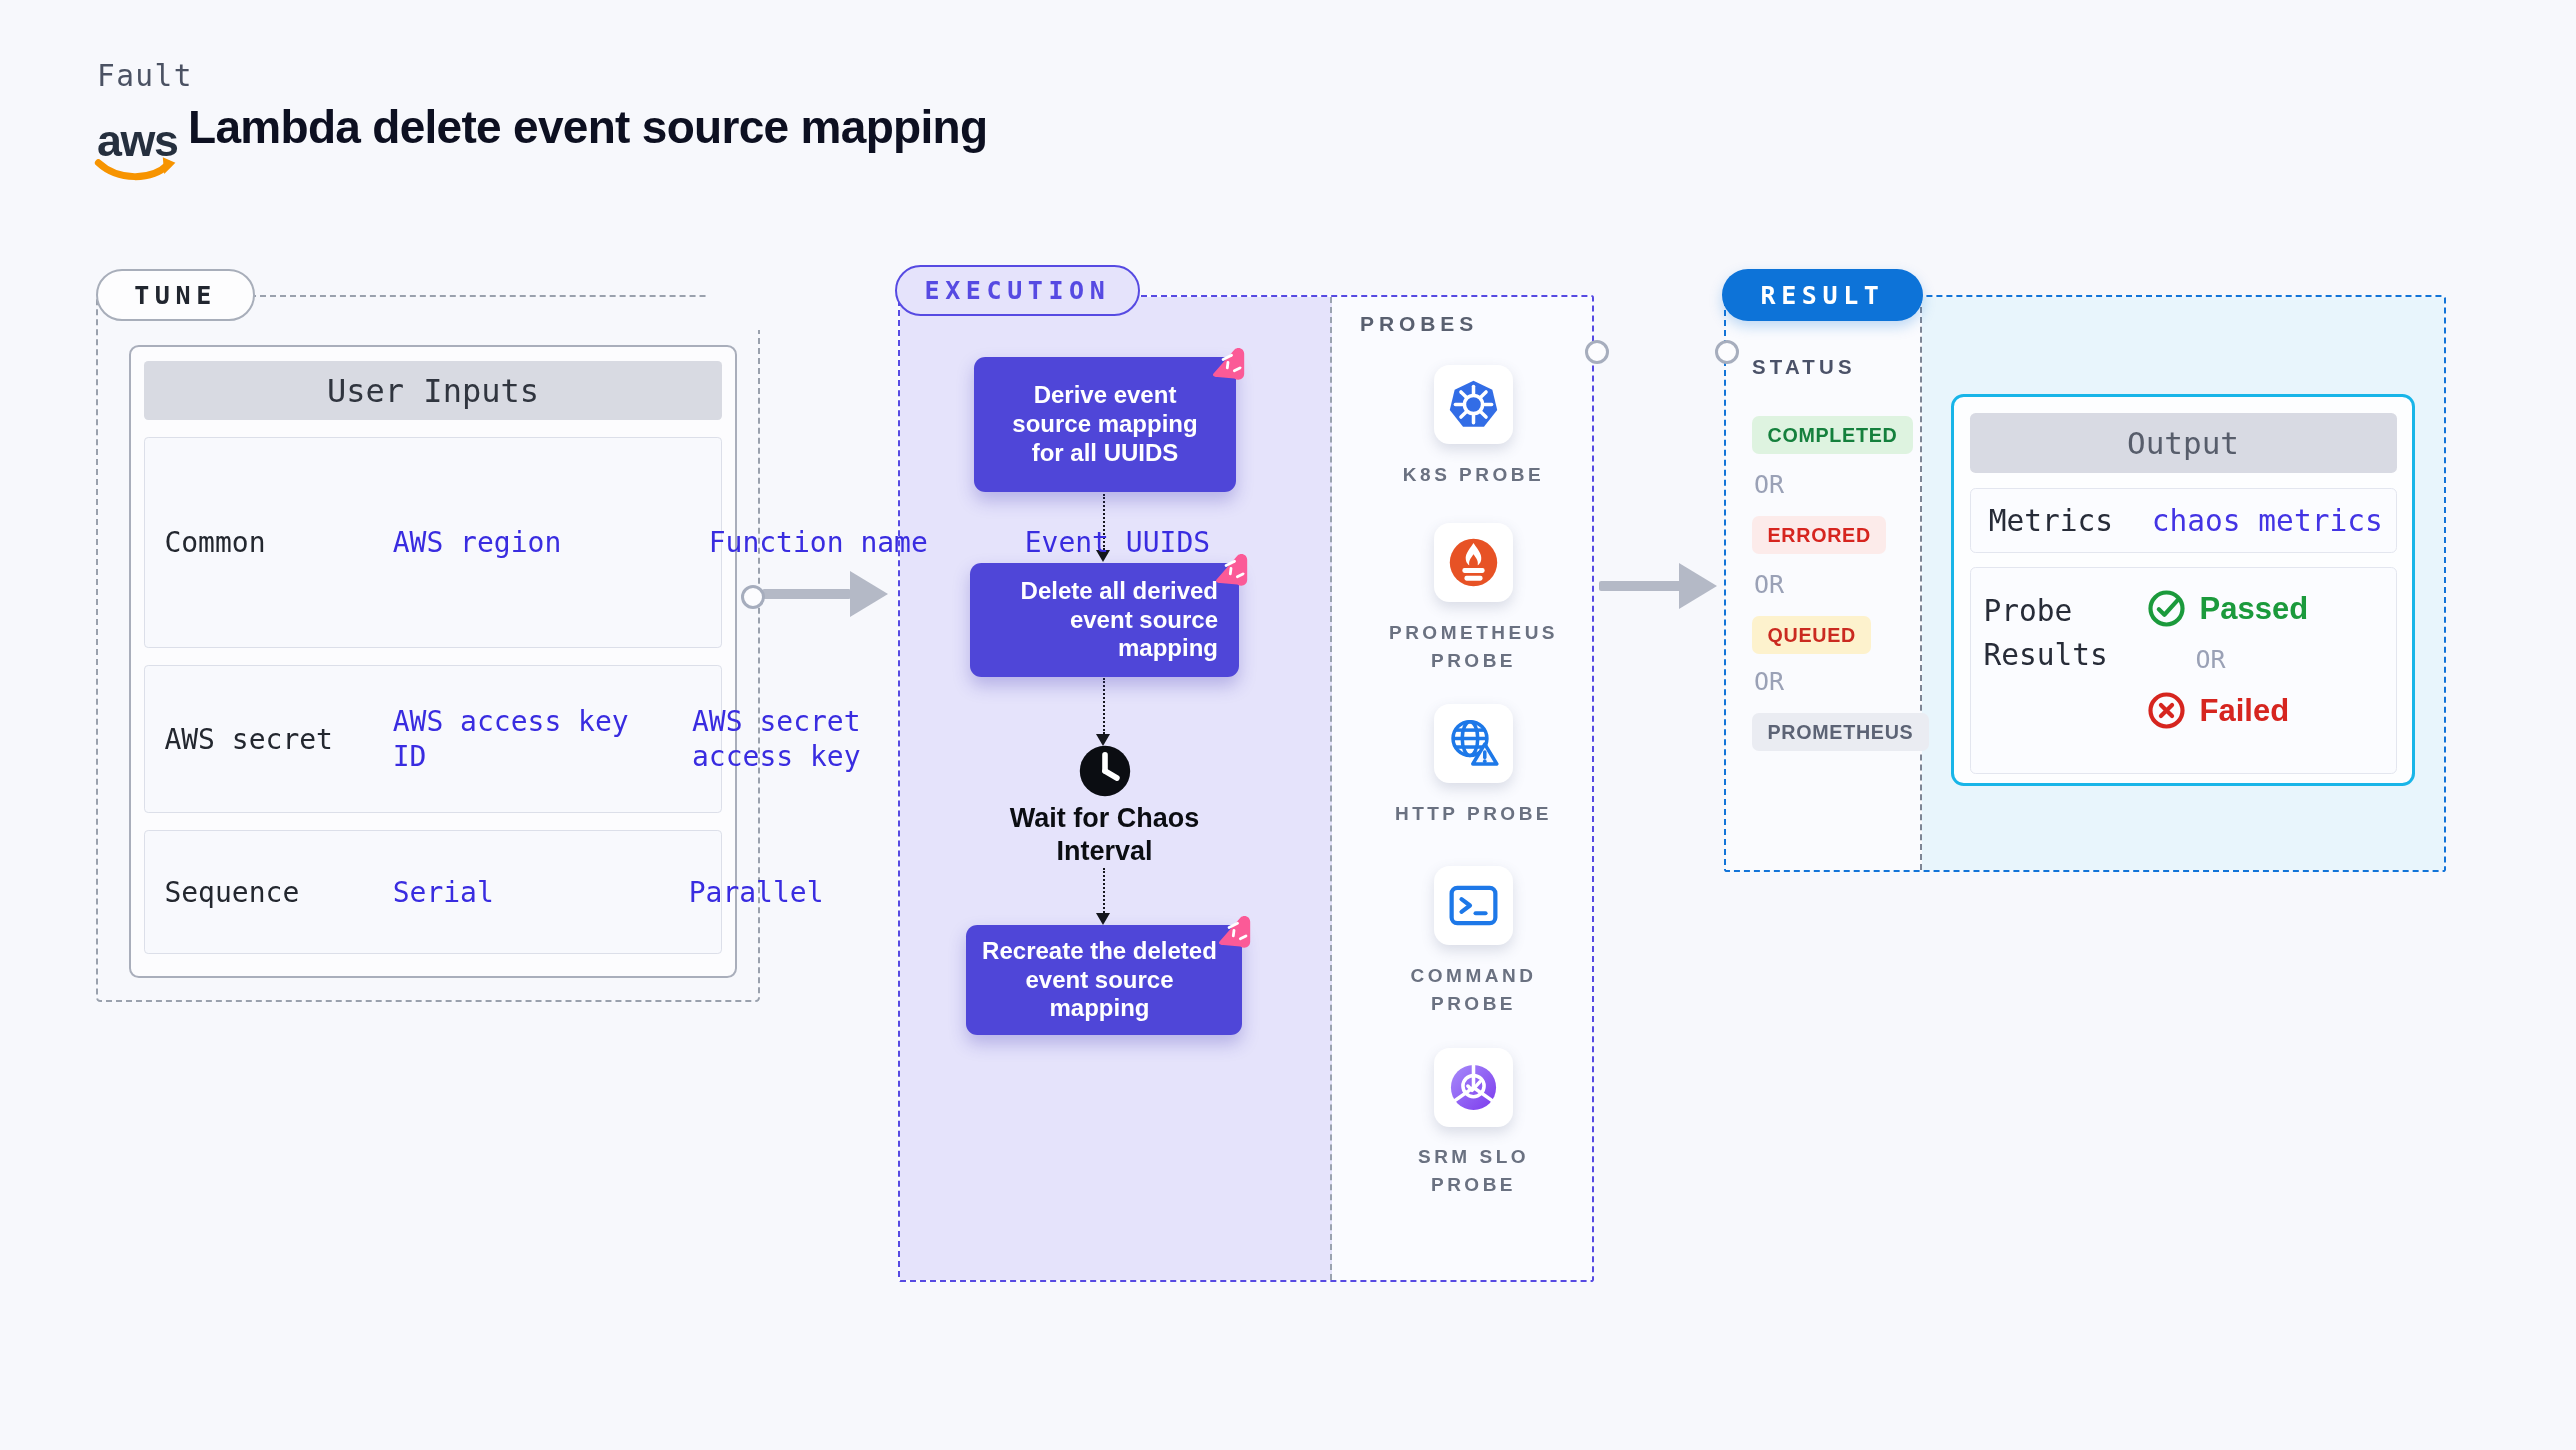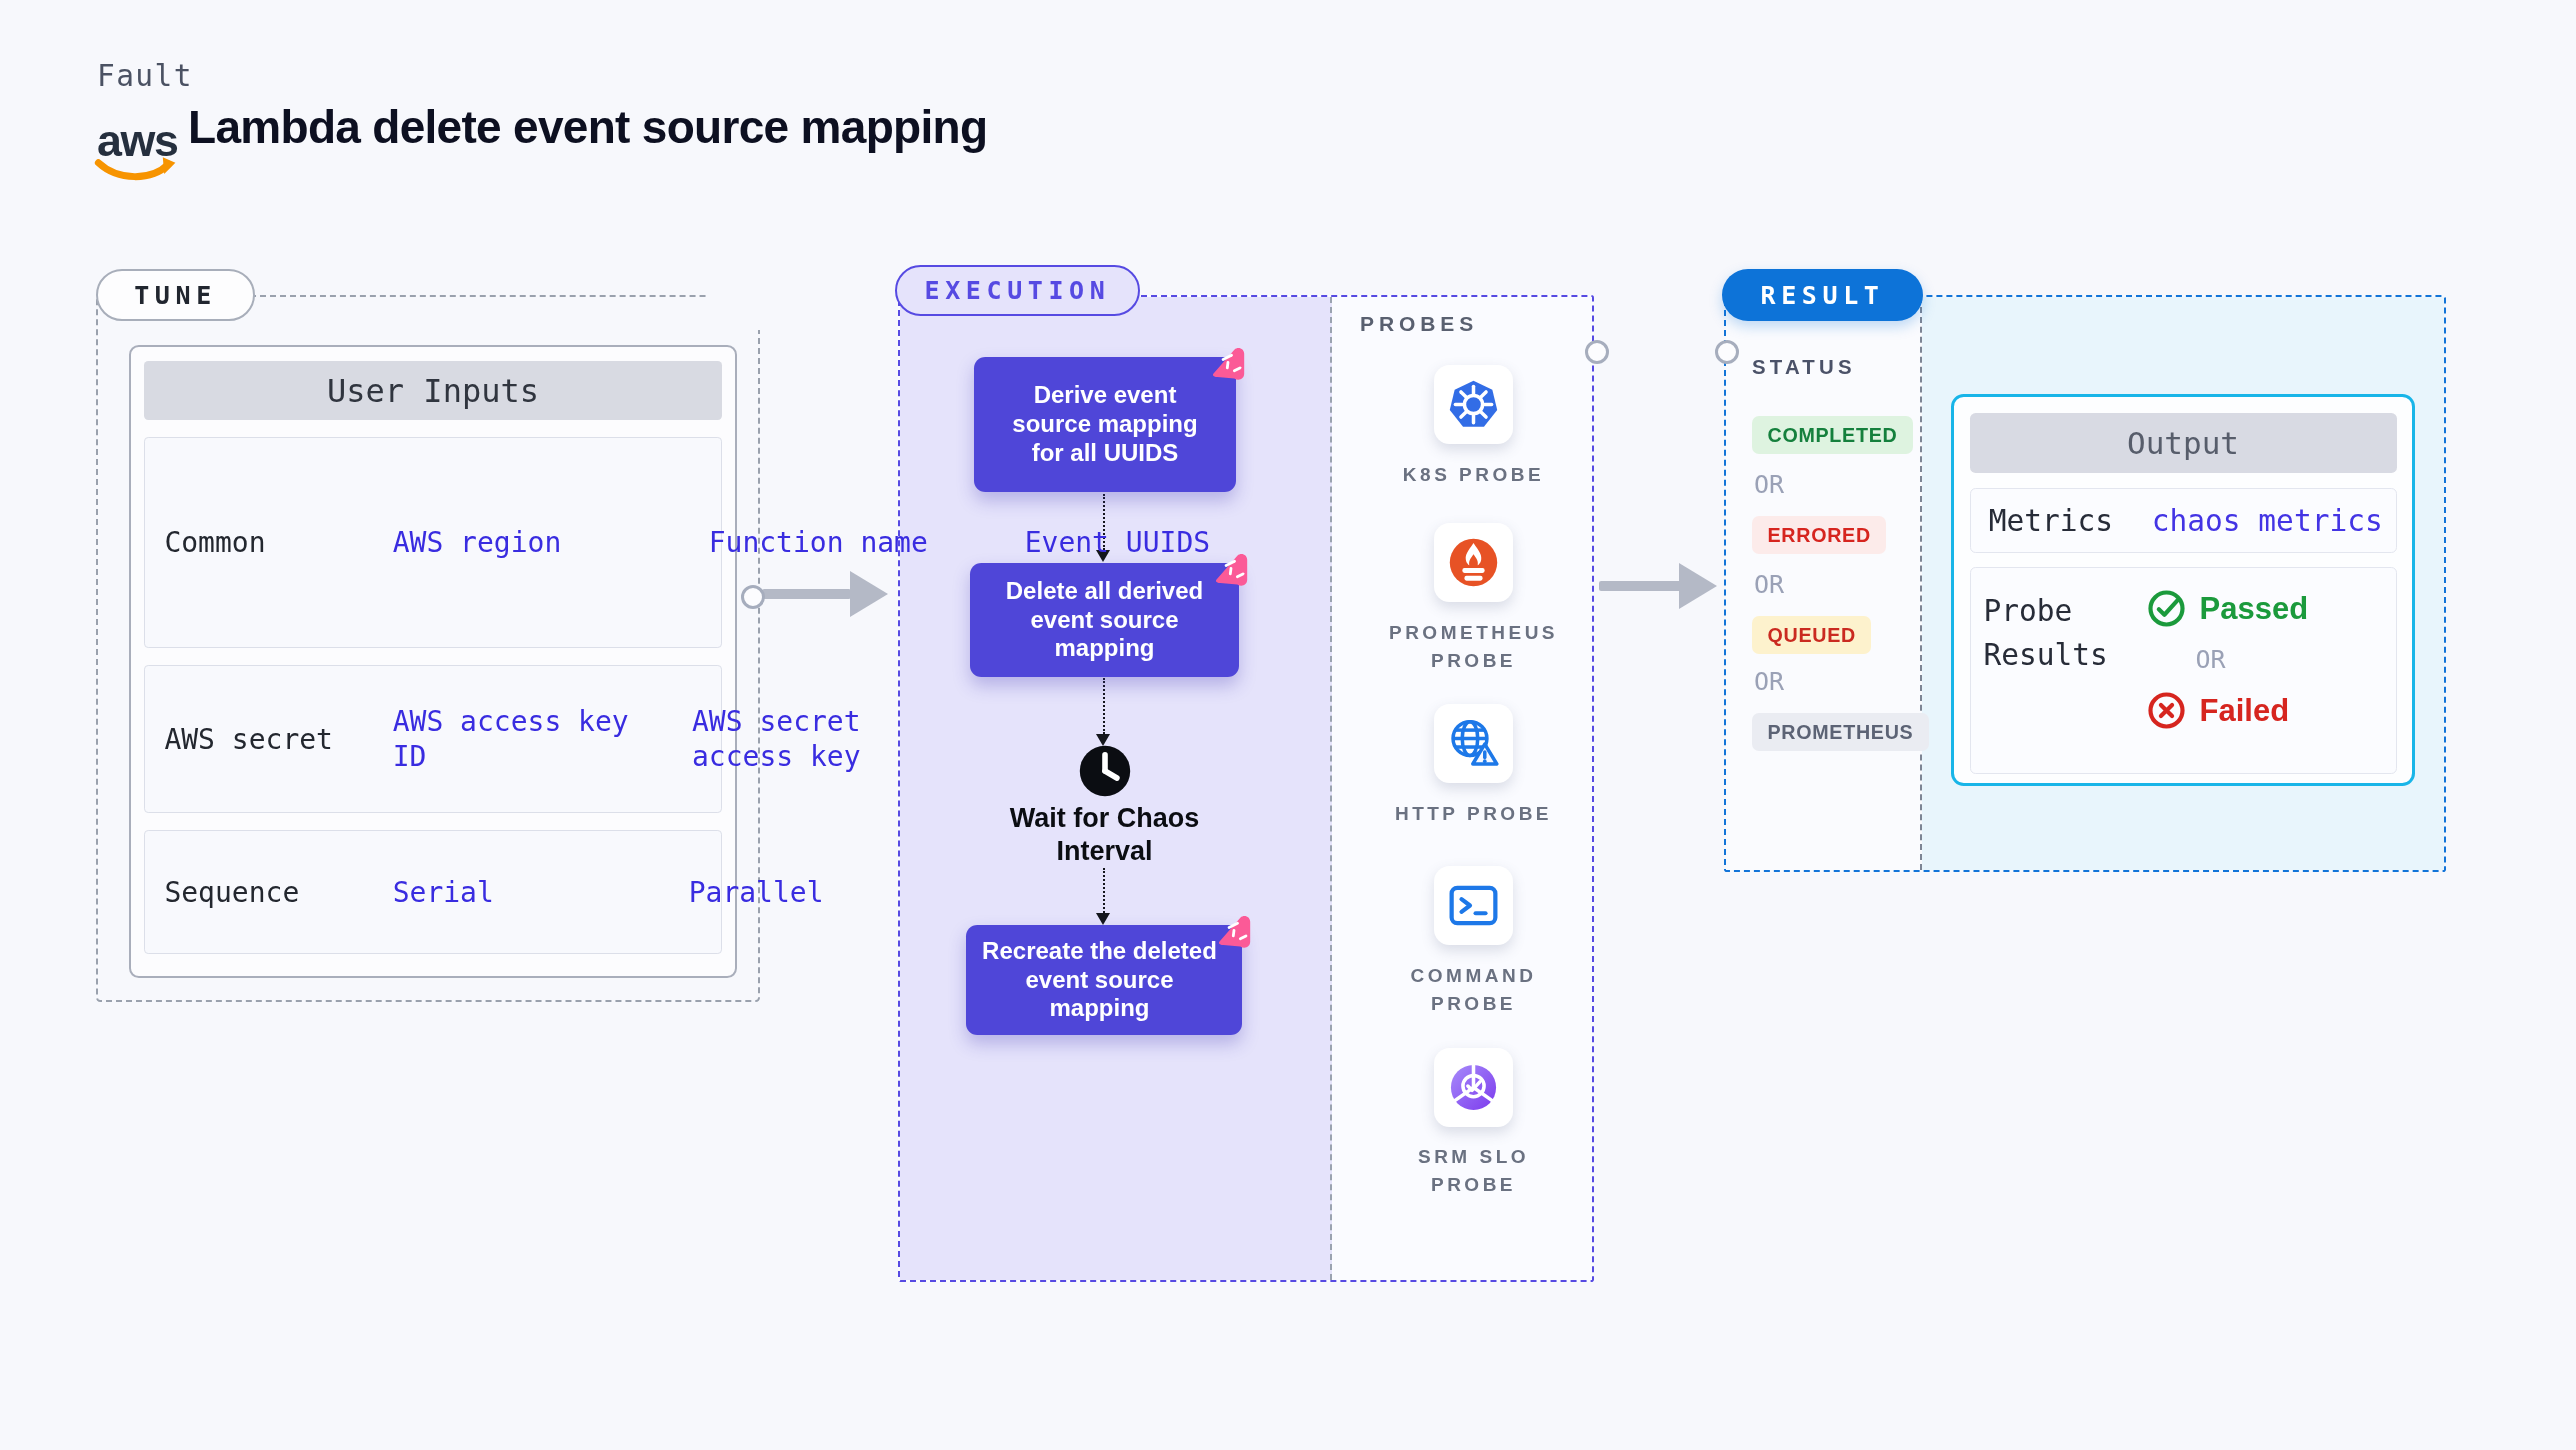--- a/index.html
+++ b/index.html
@@ -173,21 +173,21 @@
       <path d="M8 40 L36 8 C42 3 50 7 50 14 L50 42 C50 50 42 53 36 49 L12 47 C5 46 4 44 8 40 Z" fill="#fb5a97"></path>
       <line x1="20" y1="22" x2="32" y2="16" stroke="#ffffff" stroke-width="4" stroke-linecap="round"></line>
       <line x1="26" y1="34" x2="27" y2="26" stroke="#ffffff" stroke-width="4" stroke-linecap="round"></line>
       <line x1="36" y1="38" x2="44" y2="34" stroke="#ffffff" stroke-width="4" stroke-linecap="round"></line>
     </svg>
   </div>
 
   <div class="abs varrow" style="left:1103px;top:494px;height:56px;"></div>
   <div class="abs vhead" style="left:1096px;top:550px;"></div>
 
-  <div class="abs flow-box" style="left:970px;top:563px;width:269px;height:114px;">
+  <div class="abs flow-box" style="left:970px;top:563px;width:269px;height:114px;text-align:right;">
     <span>Delete all derived event source mapping</span>
     <svg class="chaos-corner" viewBox="0 0 54 54">
       <path d="M8 40 L36 8 C42 3 50 7 50 14 L50 42 C50 50 42 53 36 49 L12 47 C5 46 4 44 8 40 Z" fill="#fb5a97"></path>
       <line x1="20" y1="22" x2="32" y2="16" stroke="#ffffff" stroke-width="4" stroke-linecap="round"></line>
       <line x1="26" y1="34" x2="27" y2="26" stroke="#ffffff" stroke-width="4" stroke-linecap="round"></line>
       <line x1="36" y1="38" x2="44" y2="34" stroke="#ffffff" stroke-width="4" stroke-linecap="round"></line>
     </svg>
   </div>
 
   <div class="abs varrow" style="left:1103px;top:678px;height:56px;"></div>

